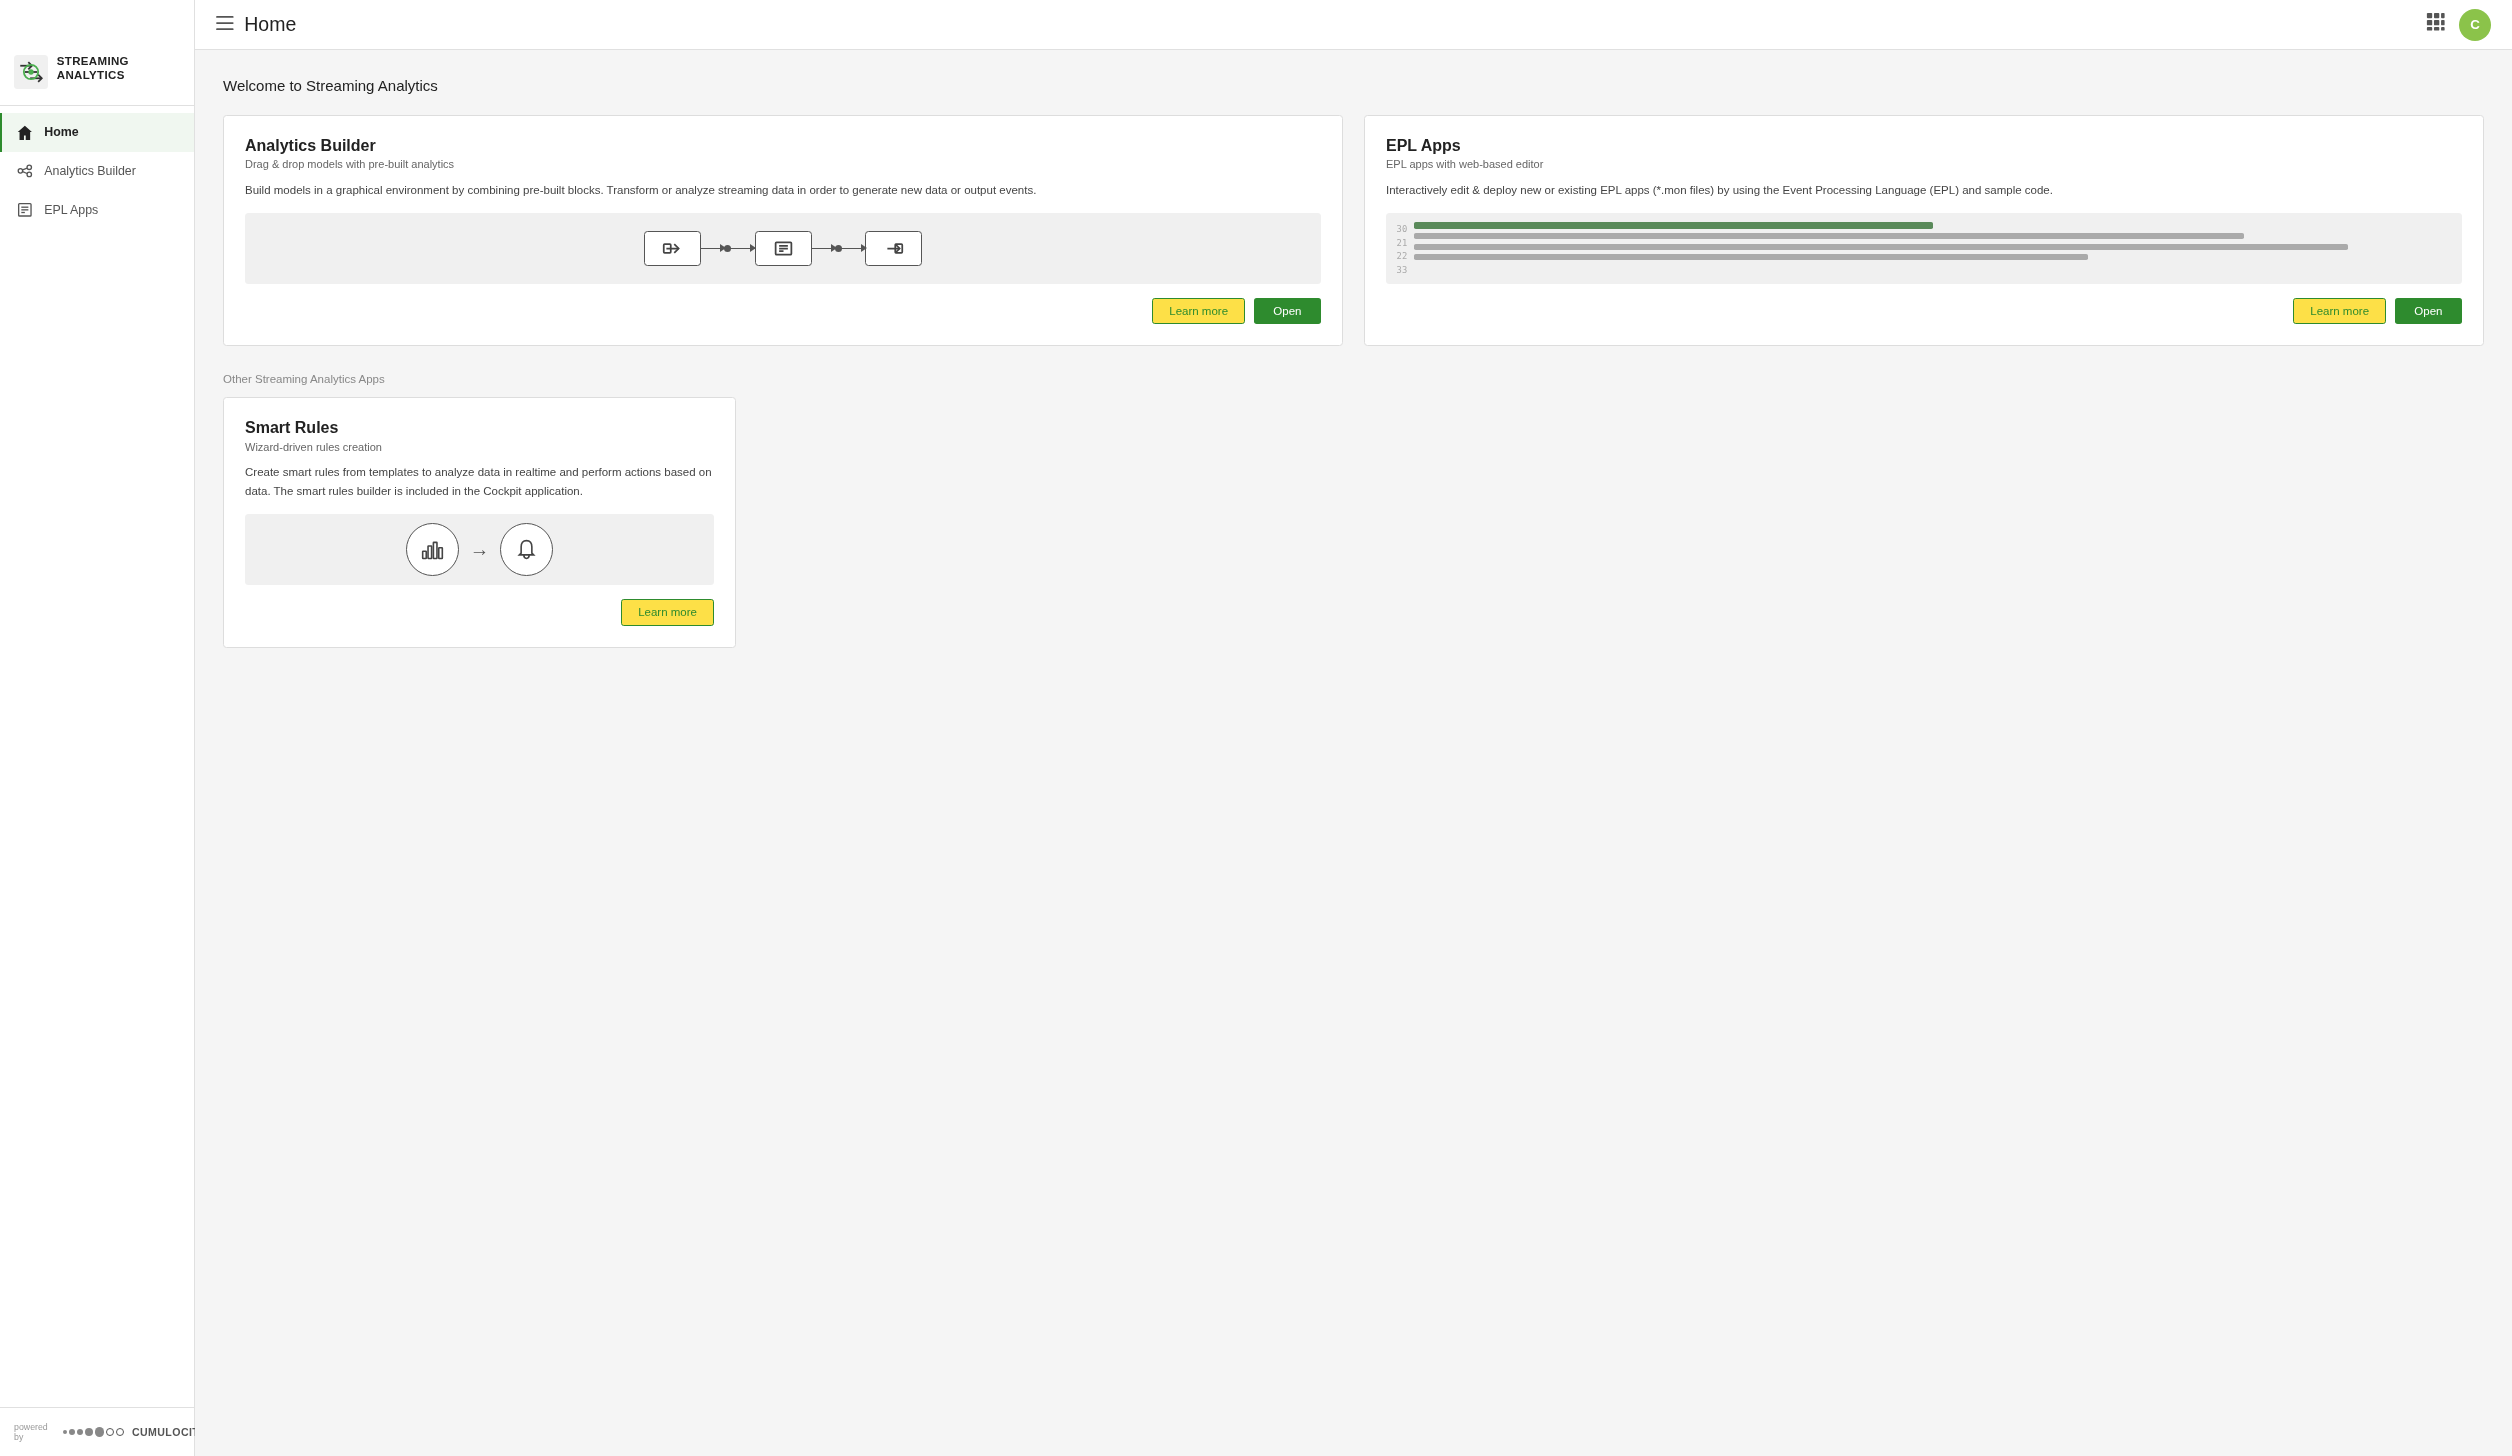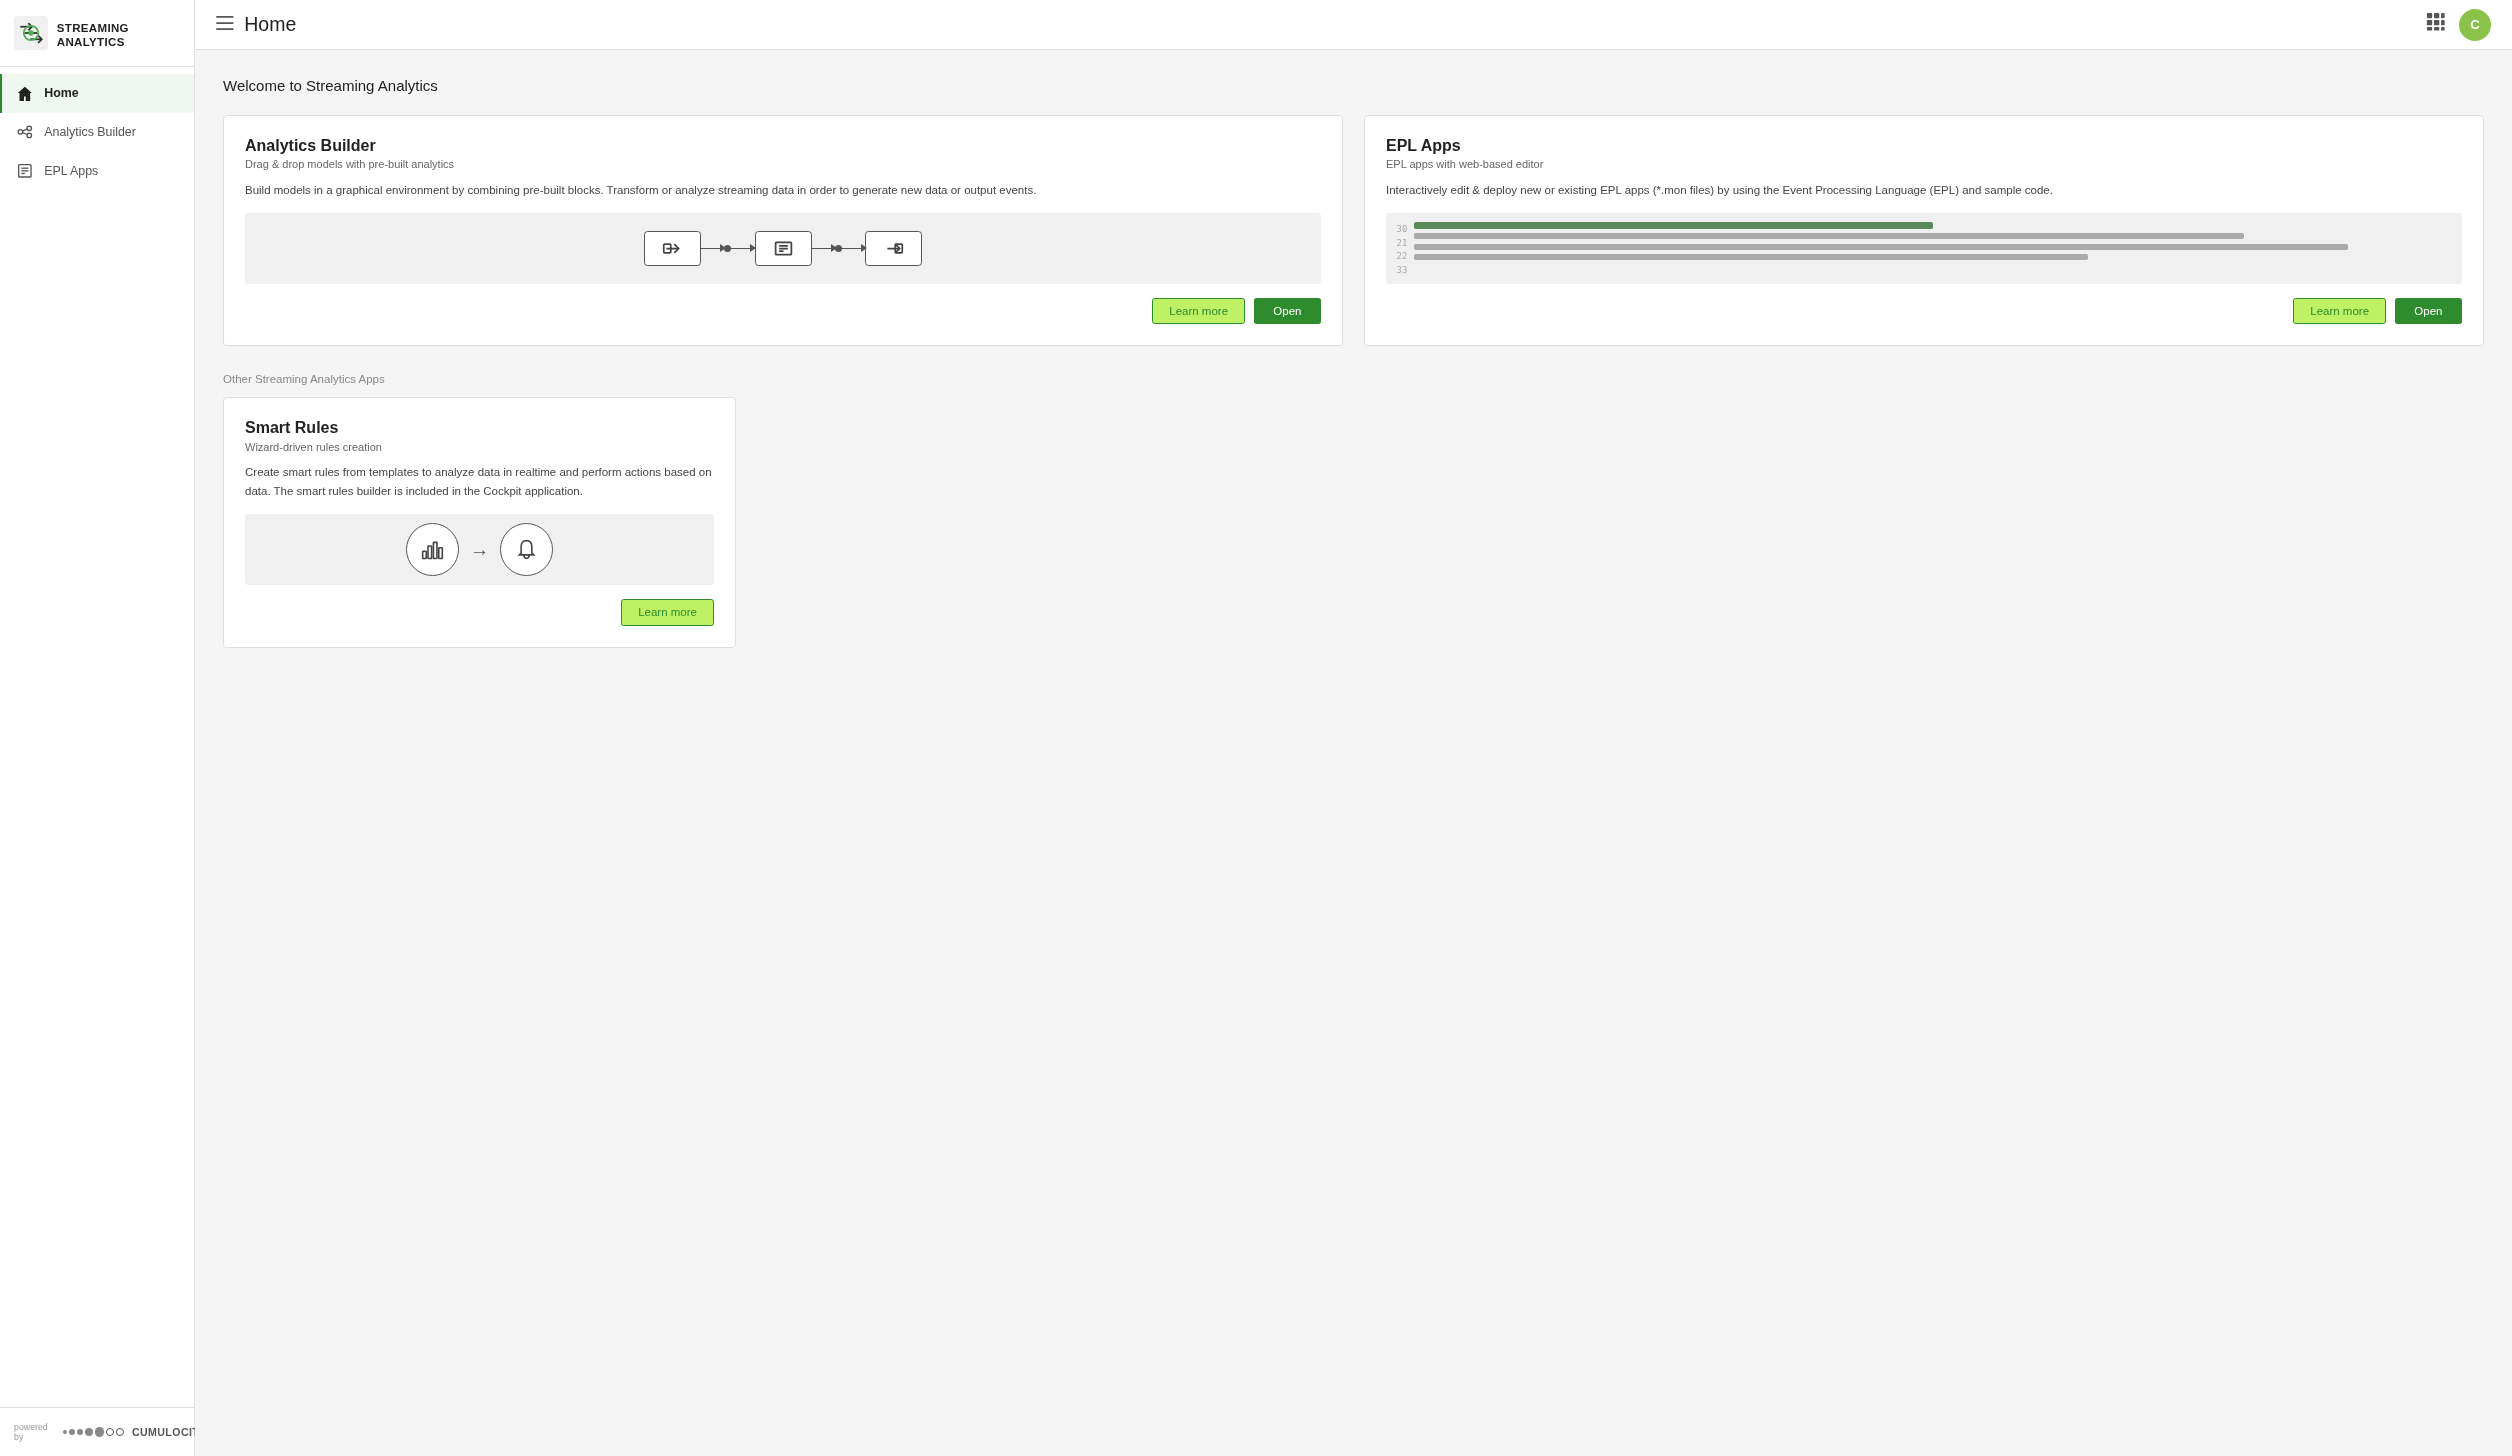--- a/index.html
+++ b/index.html
@@ -10,24 +10,25 @@
       width: 195px;
       min-width: 195px;
       background: #fff;
       border-right: 0.9px solid #e0e0e0;
       display: flex;
       flex-direction: column;
       height: 100vh;
     }
     .sidebar-logo {
       display: flex;
-      align-items: flex-end;
+      align-items: flex-start;
       gap: 8.8px;
       padding: 16px 14px;
       border-bottom: 0.9px solid #e0e0e0;
+      margin-top: 39px;
     }
     .logo-icon {
       width: 34px;
       height: 34px;
       flex-shrink: 0;
     }
     .logo-text {
       font-weight: 700;
       font-size: 11.5px;
       line-height: 1.2;
@@ -177,21 +178,21 @@
       justify-content: center;
       overflow: hidden;
     }
     .card-actions {
       display: flex;
       justify-content: flex-end;
       gap: 8.8px;
     }
     .btn-learn-more {
       border: 0.9px solid #2e8b2e;
-      background: #bef264;
+      background: #fde047;
       color: #2e8b2e;
       padding: 6.2px 16px;
       border-radius: 2.7px;
       cursor: pointer;
       font-size: 11.5px;
       font-weight: 500;
     }
     .btn-open {
       border: none;
       background: #2e8b2e;

